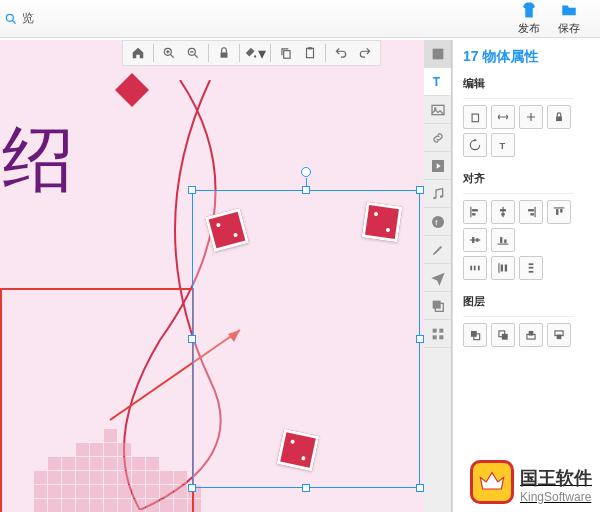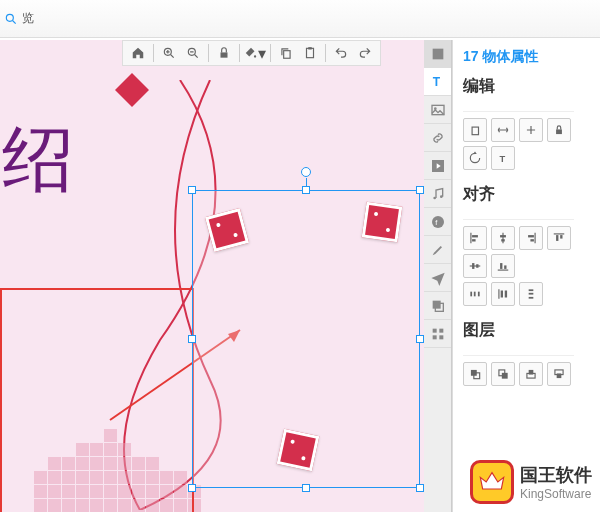--- a/index.html
+++ b/index.html
@@ -44,40 +44,54 @@
 .pink-grid { position: absolute; bottom: 0; left: 6px; width: 210px; height: 60px; display: flex; flex-wrap: wrap; align-content: flex-end; gap: 1px; opacity: 0.5; }
 .pink-grid span { width: 13px; height: 13px; background: #e8a0b8; }
 
 .side-tabs { position: absolute; top: 40px; left: 424px; width: 28px; height: 472px; background: #eee; border-right: 1px solid #ccc; display: flex; flex-direction: column; }
 .side-tab { height: 28px; display: flex; align-items: center; justify-content: center; cursor: pointer; color: #666; border-bottom: 1px solid #ddd; }
 .side-tab.active { background: #fff; color: #2196f3; }
 
 .panel { position: absolute; top: 40px; left: 452px; width: 132px; height: 472px; background: #fff; border-left: 1px solid #ddd; padding: 8px 10px; font-size: 12px; color: #333; }
 .panel-title { color: #2196f3; font-size: 14px; font-weight: bold; margin-bottom: 10px; }
 .panel-section { margin-bottom: 14px; }
-.panel-label { font-weight: bold; font-size: 16px; margin-bottom: 6px; border-bottom: 1px solid #eee; padding-bottom: 14px; }
+.panel-label { font-weight: bold; font-size: 11px; margin-bottom: 6px; border-bottom: 1px solid #eee; padding-bottom: 7px; }
 .btn-row { display: flex; gap: 4px; flex-wrap: wrap; margin-bottom: 4px; }
 .pbtn { width: 24px; height: 24px; border: 1px solid #ccc; background: #fafafa; display: flex; align-items: center; justify-content: center; cursor: pointer; color: #666; border-radius: 2px; }
 .pbtn svg { width: 14px; height: 14px; }
 
-.watermark { position: absolute; bottom: 8px; right: 8px; display: flex; align-items: center; gap: 6px; z-index: 20; }
+.watermark { position: absolute; bottom: 8px; right: 8px; display: flex; align-items: flex-end; gap: 6px; z-index: 20; text-decoration: underline; }
 .wm-icon { width: 44px; height: 44px; background: #ffca28; border-radius: 10px; border: 3px solid #d32f2f; display: flex; align-items: center; justify-content: center; }
 .wm-text { font-size: 18px; font-weight: bold; color: #333; }
 .wm-sub { font-size: 12px; color: #888; }
 </style>
 </head>
 <body>
 
 <div class="top-bar">
   <div class="top-left">
     <svg width="14" height="14" viewBox="0 0 24 24">
         <circle cx="10" cy="10" r="6" fill="none" stroke="#2196f3" stroke-width="2"></circle>
         <line x1="15" y1="15" x2="20" y2="20" stroke="#2196f3" stroke-width="2"></line>
       </svg>
     <span>览</span>
+  </div>
+  <div class="top-right">
+    <div class="top-btn">
+      <svg viewBox="0 0 24 24">
+          <path d="M6 4l3-2h6l3 2 2 4-3 2v12H7V10L4 8z" fill="#2196f3"></path>
+        </svg>
+      <span>发布</span>
+    </div>
+    <div class="top-btn">
+      <svg viewBox="0 0 24 24">
+          <path d="M3 6h7l2 3h9v10H3z" fill="#2196f3"></path>
+        </svg>
+      <span>保存</span>
+    </div>
   </div>
 </div>
 
 <div class="toolbar">
   <div class="tool-btn">
       <svg width="14" height="14" viewBox="0 0 24 24">
         <path d="M3 11l9-8 9 8v10h-6v-6h-6v6H3z" fill="#666"></path>
       </svg>
     </div>
   <div class="tool-sep"></div>

